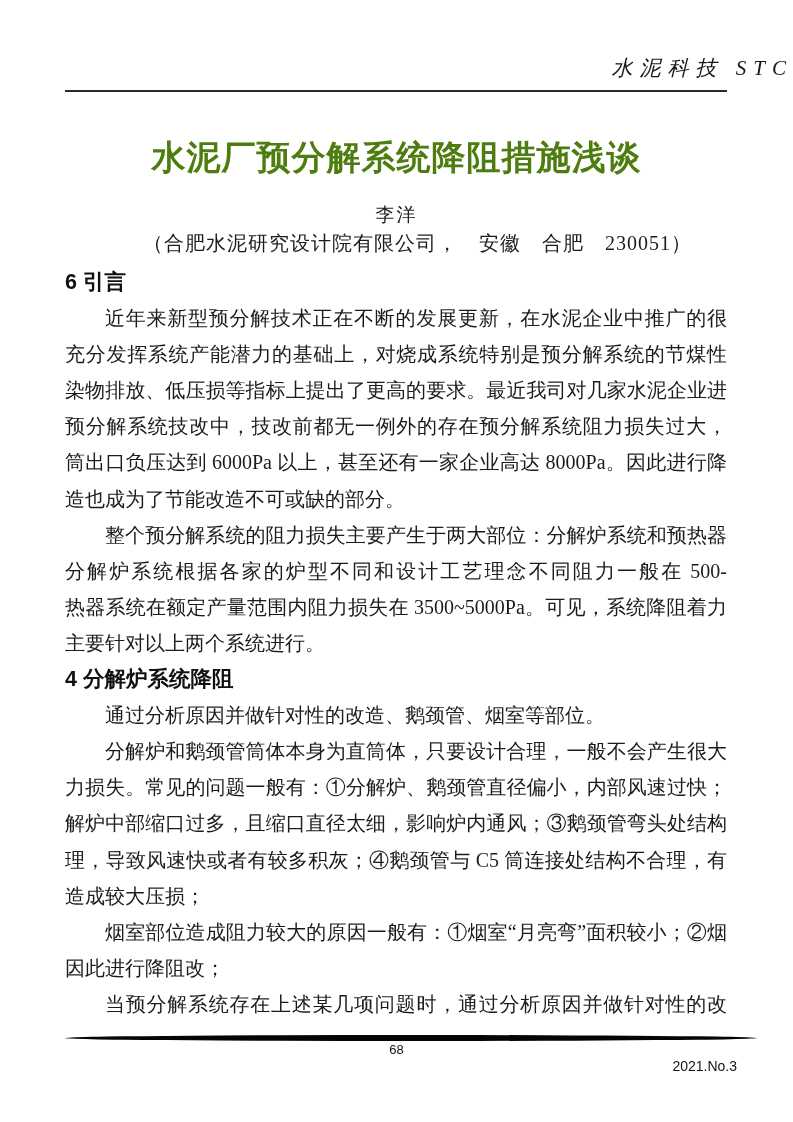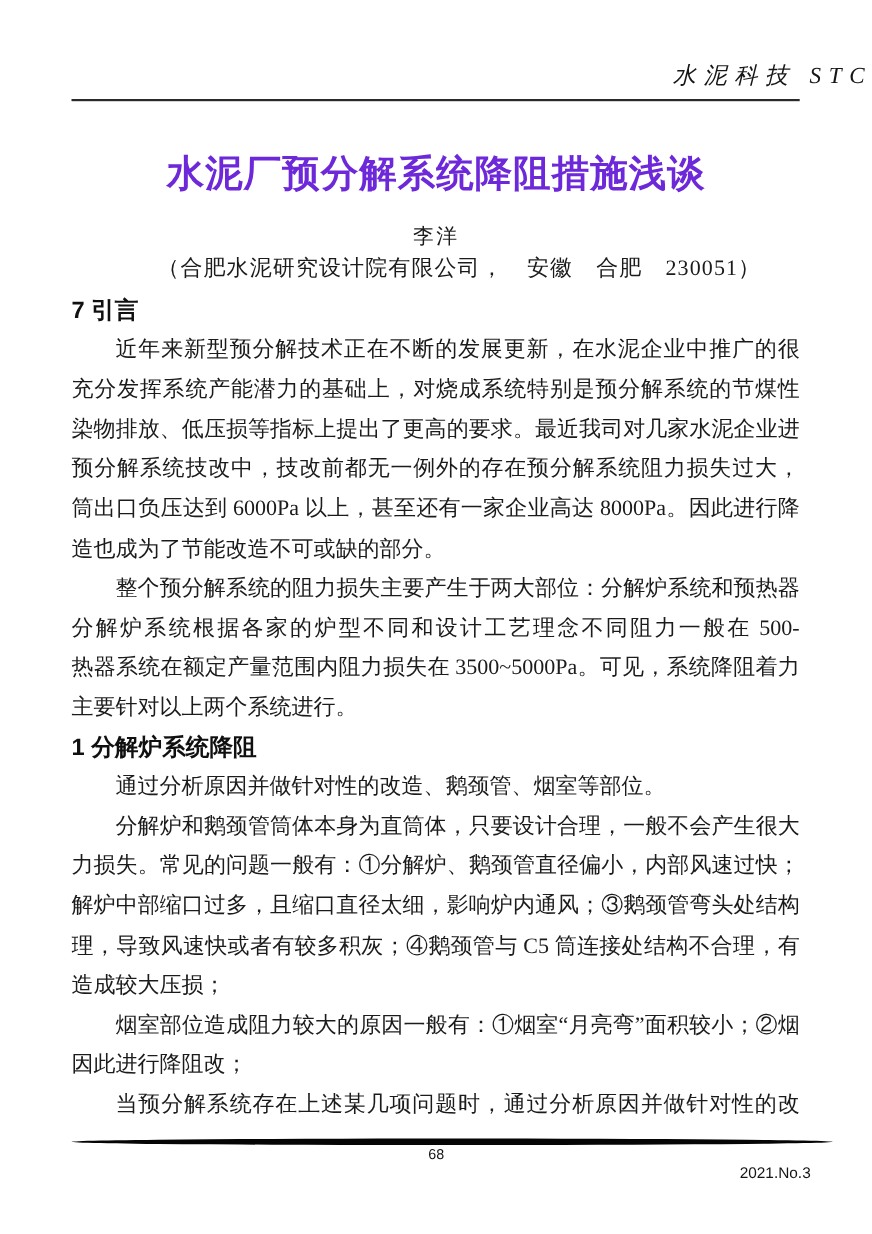--- a/index.html
+++ b/index.html
@@ -23,21 +23,21 @@
   .header-rule{
     position:absolute;top:90px;left:65px;width:662px;height:0;
     border-top:2px solid #2a2a2a;
   }
   .article-title{
     position:absolute;top:135px;left:0;width:100%;
     text-align:center;
     font-size:34px;
     font-weight:600;
     letter-spacing:1px;
-    color:#6d28d9;
+    color:#4d7c0f;
   }
   .author{
     position:absolute;top:202px;left:0;width:100%;
     text-align:center;
     font-size:19px;
     letter-spacing:2px;
     font-family:Liberation Serif, serif;
   }
   .affiliation{
     position:absolute;top:230px;left:0;width:100%;
@@ -102,32 +102,32 @@
 <div class="page">
 
   <div class="journal-header">水泥科技 STC</div>
   <div class="header-rule"></div>
 
   <div class="article-title">水泥厂预分解系统降阻措施浅谈</div>
   <div class="author">李洋</div>
   <div class="affiliation">（合肥水泥研究设计院有限公司，　安徽　合肥　230051）</div>
 
   <div class="content">
-    <div class="sec-h">7 引言</div>
+    <div class="sec-h">6 引言</div>
     <div class="ln indent full">近年来新型预分解技术正在不断的发展更新，在水泥企业中推广的很快，在</div>
     <div class="ln full">充分发挥系统产能潜力的基础上，对烧成系统特别是预分解系统的节煤性能、污</div>
     <div class="ln full">染物排放、低压损等指标上提出了更高的要求。最近我司对几家水泥企业进行的</div>
     <div class="ln full">预分解系统技改中，技改前都无一例外的存在预分解系统阻力损失过大，C1 旋风</div>
     <div class="ln full">筒出口负压达到 6000Pa 以上，甚至还有一家企业高达 8000Pa。因此进行降阻改</div>
     <div class="ln">造也成为了节能改造不可或缺的部分。</div>
     <div class="ln indent full">整个预分解系统的阻力损失主要产生于两大部位：分解炉系统和预热器系统。</div>
     <div class="ln full">分解炉系统根据各家的炉型不同和设计工艺理念不同阻力一般在 500-1000Pa；预</div>
     <div class="ln full">热器系统在额定产量范围内阻力损失在 3500~5000Pa。可见，系统降阻着力点也</div>
     <div class="ln">主要针对以上两个系统进行。</div>
-    <div class="sec-h">1 分解炉系统降阻</div>
+    <div class="sec-h">4 分解炉系统降阻</div>
     <div class="ln indent">通过分析原因并做针对性的改造、鹅颈管、烟室等部位。</div>
     <div class="ln indent full">分解炉和鹅颈管筒体本身为直筒体，只要设计合理，一般不会产生很大的阻</div>
     <div class="ln full">力损失。常见的问题一般有：①分解炉、鹅颈管直径偏小，内部风速过快；②分</div>
     <div class="ln full">解炉中部缩口过多，且缩口直径太细，影响炉内通风；③鹅颈管弯头处结构不合</div>
     <div class="ln full">理，导致风速快或者有较多积灰；④鹅颈管与 C5 筒连接处结构不合理，有积灰，</div>
     <div class="ln">造成较大压损；</div>
     <div class="ln indent full">烟室部位造成阻力较大的原因一般有：①烟室“月亮弯”面积较小；②烟室</div>
     <div class="ln">因此进行降阻改；</div>
     <div class="ln indent full">当预分解系统存在上述某几项问题时，通过分析原因并做针对性的改造，可</div>
   </div>

